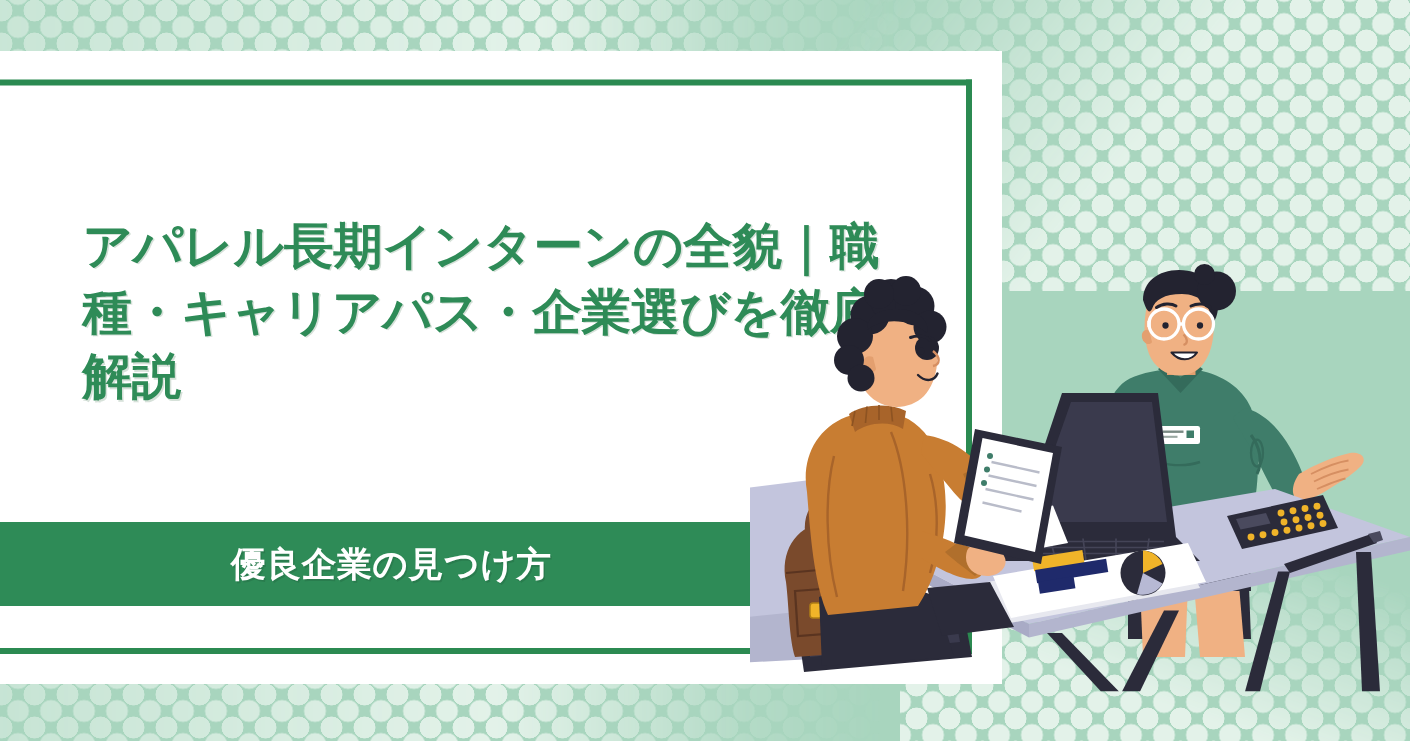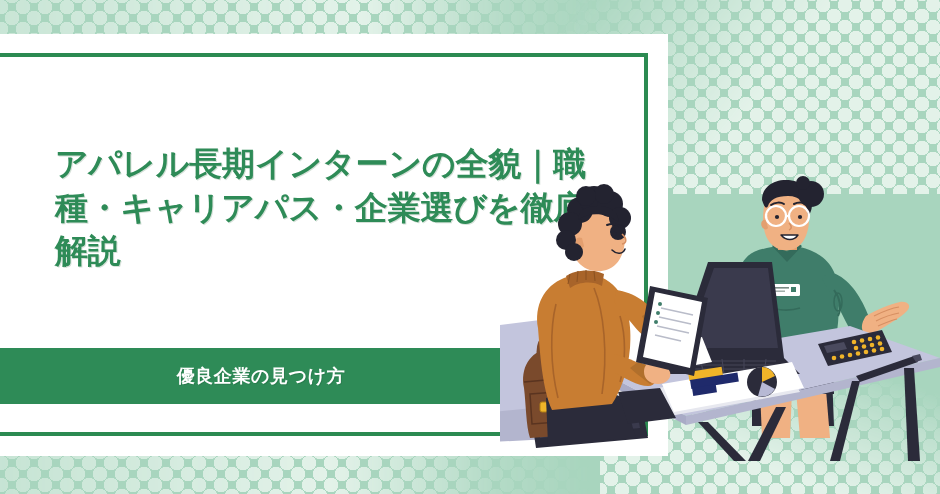--- a/index.html
+++ b/index.html
@@ -93,21 +93,21 @@
   
   #subtitle-banner {
     position:absolute;
     left:-40px; top:348px;
     width:542px; height:56px;
     background:#2e8b57;
     display:flex; align-items:center; justify-content:center;
   }
   #subtitle-text {
     color:#ffffff;
-    font-size:18px;
+    font-size:23px;
     font-weight:bold;
     letter-spacing:.6px;
     padding-left:60px;
     text-shadow:1px 1px 0 rgba(0,0,0,.10);
     text-align:center;
   }
 
   
   #illustration {
     position:absolute;

